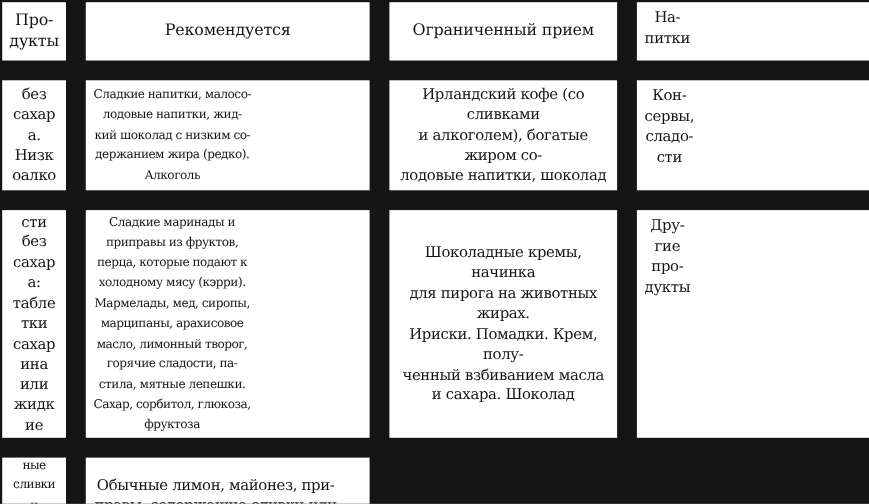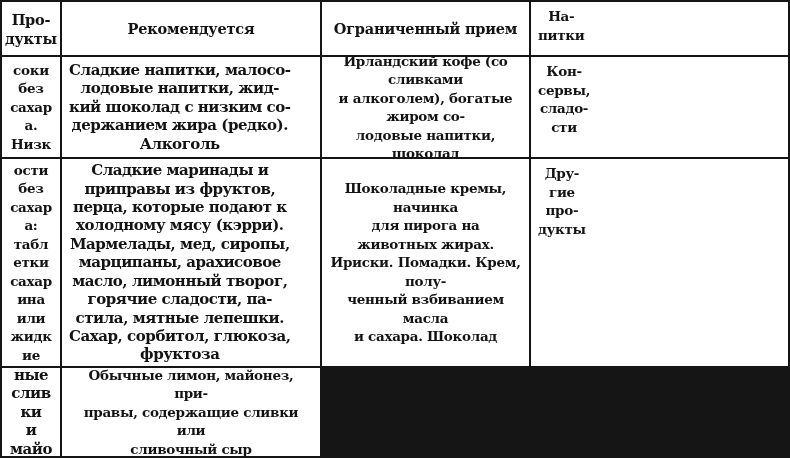--- a/index.html
+++ b/index.html
@@ -9,23 +9,23 @@
   }
   .diet-table {
     width: 790px;
     height: 458px;
     box-sizing: border-box;
     border: 2px solid #151515;
     background: #151515; 
     display: grid;
     grid-template-columns: 58px 258px 207px 257px;
     grid-template-rows: 53px 100px 207px 88px;
-    gap: 2px;
+    gap: 18px;
     font-family: "DejaVu Serif", "Liberation Serif", serif;
-    font-weight: bold;
+    font-weight: normal;
     color: #131313;
   }
   .cell {
     background: #ffffff;
     box-sizing: border-box;
     overflow: hidden;
     display: flex;
     align-items: center;          
     justify-content: flex-start;
     padding: 2px 8px;
@@ -42,21 +42,21 @@
     font-size: 14.5px;
     line-height: 19px;
     letter-spacing: -0.2px;
     padding: 2px 3px;
   }
   .prod {
     align-items: flex-start;      
     padding: 5px 3px 2px 7px;
   }
   .col3 {
-    font-size: 15px;
+    font-size: 11px;
     line-height: 18.4px;
     letter-spacing: -0.45px;
     padding: 1px 7px;
   }
 </style>
 </head>
 <body>
 
 <div class="diet-table">
 

